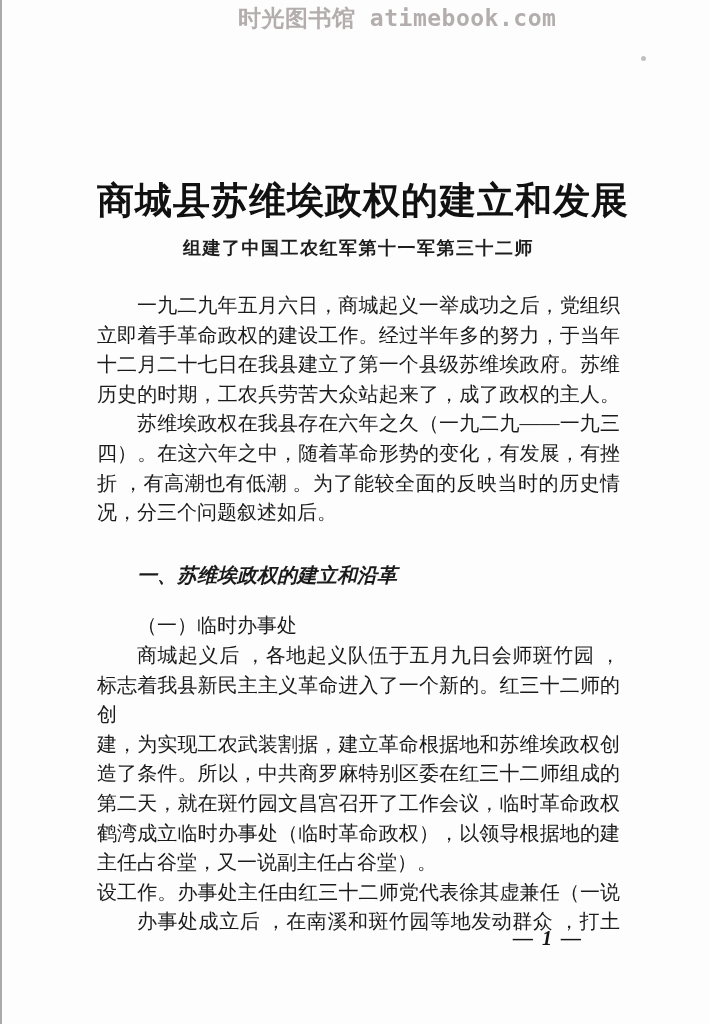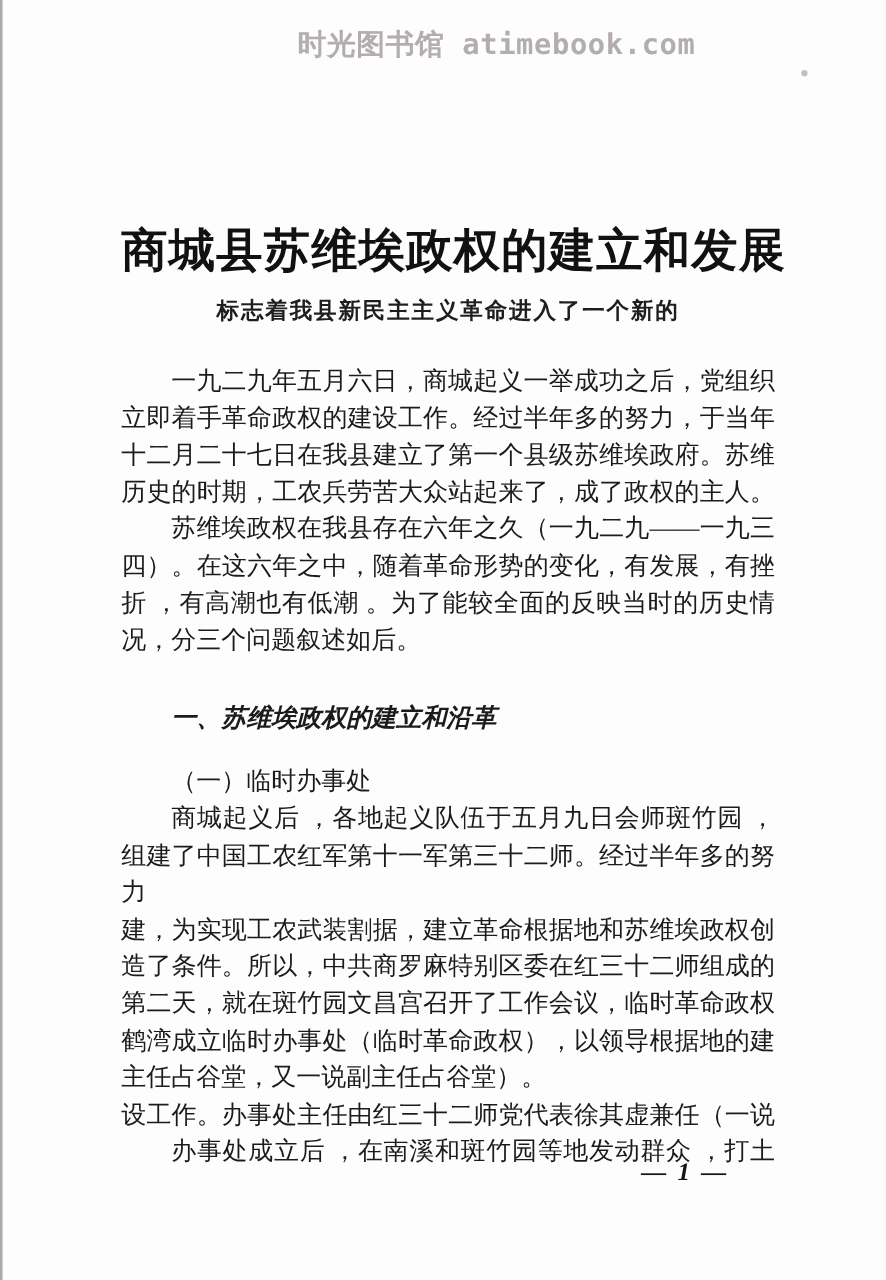--- a/index.html
+++ b/index.html
@@ -20,21 +20,21 @@
   #scan-edge {
     position: absolute;
     left: 0; top: 0;
     width: 2px; height: 100%;
     background: #9b9b9b;
     opacity: 0.85;
   }
   
   #watermark {
     position: absolute;
-    top: 20px;
+    top: 3px;
     left: 238px;
     font-family: "DejaVu Sans Mono", monospace;
     font-size: 23px;
     letter-spacing: 0.5px;
     color: #b4adad;
     font-weight: bold;
     white-space: nowrap;
   }
   
   #artifact-dot {
@@ -121,35 +121,35 @@
 
 <div id="page">
   <div id="scan-edge"></div>
 
   <div id="watermark">时光图书馆 atimebook.com</div>
 
   <div id="artifact-dot"></div>
 
   <h1 id="doc-title">商城县苏维埃政权的建立和发展</h1>
 
-  <div id="byline">标志着我县新民主主义革命进入了一个新的</div>
+  <div id="byline">组建了中国工农红军第十一军第三十二师</div>
 
   <div id="body-text">
       <div class="line body indent full">一九二九年五月六日，商城起义一举成功之后，党组织</div>
       <div class="line body full">立即着手革命政权的建设工作。经过半年多的努力，于当年</div>
       <div class="line body full">十二月二十七日在我县建立了第一个县级苏维埃政府。苏维</div>
       <div class="line body full">历史的时期，工农兵劳苦大众站起来了，成了政权的主人。</div>
       <div class="line body indent full">苏维埃政权在我县存在六年之久（一九二九——一九三</div>
       <div class="line body full">四）。在这六年之中，随着革命形势的变化，有发展，有挫</div>
       <div class="line body full">折 ，有高潮也有低潮 。为了能较全面的反映当时的历史情</div>
       <div class="line body">况，分三个问题叙述如后。</div>
       <div class="line heading indent">一、苏维埃政权的建立和沿革</div>
       <div class="line subheading indent">（一）临时办事处</div>
       <div class="line body indent full">商城起义后 ，各地起义队伍于五月九日会师斑竹园 ，</div>
-      <div class="line body full">组建了中国工农红军第十一军第三十二师。经过半年多的努力</div>
+      <div class="line body full">标志着我县新民主主义革命进入了一个新的。红三十二师的创</div>
       <div class="line body full">建，为实现工农武装割据，建立革命根据地和苏维埃政权创</div>
       <div class="line body full">造了条件。所以，中共商罗麻特别区委在红三十二师组成的</div>
       <div class="line body full">第二天，就在斑竹园文昌宫召开了工作会议，临时革命政权</div>
       <div class="line body full">鹤湾成立临时办事处（临时革命政权），以领导根据地的建</div>
       <div class="line body">主任占谷堂，又一说副主任占谷堂）。</div>
       <div class="line body full">设工作。办事处主任由红三十二师党代表徐其虚兼任（一说</div>
       <div class="line body indent full">办事处成立后 ，在南溪和斑竹园等地发动群众 ，打土</div>
     </div>
 
   <div id="page-number">— 1 —</div>

